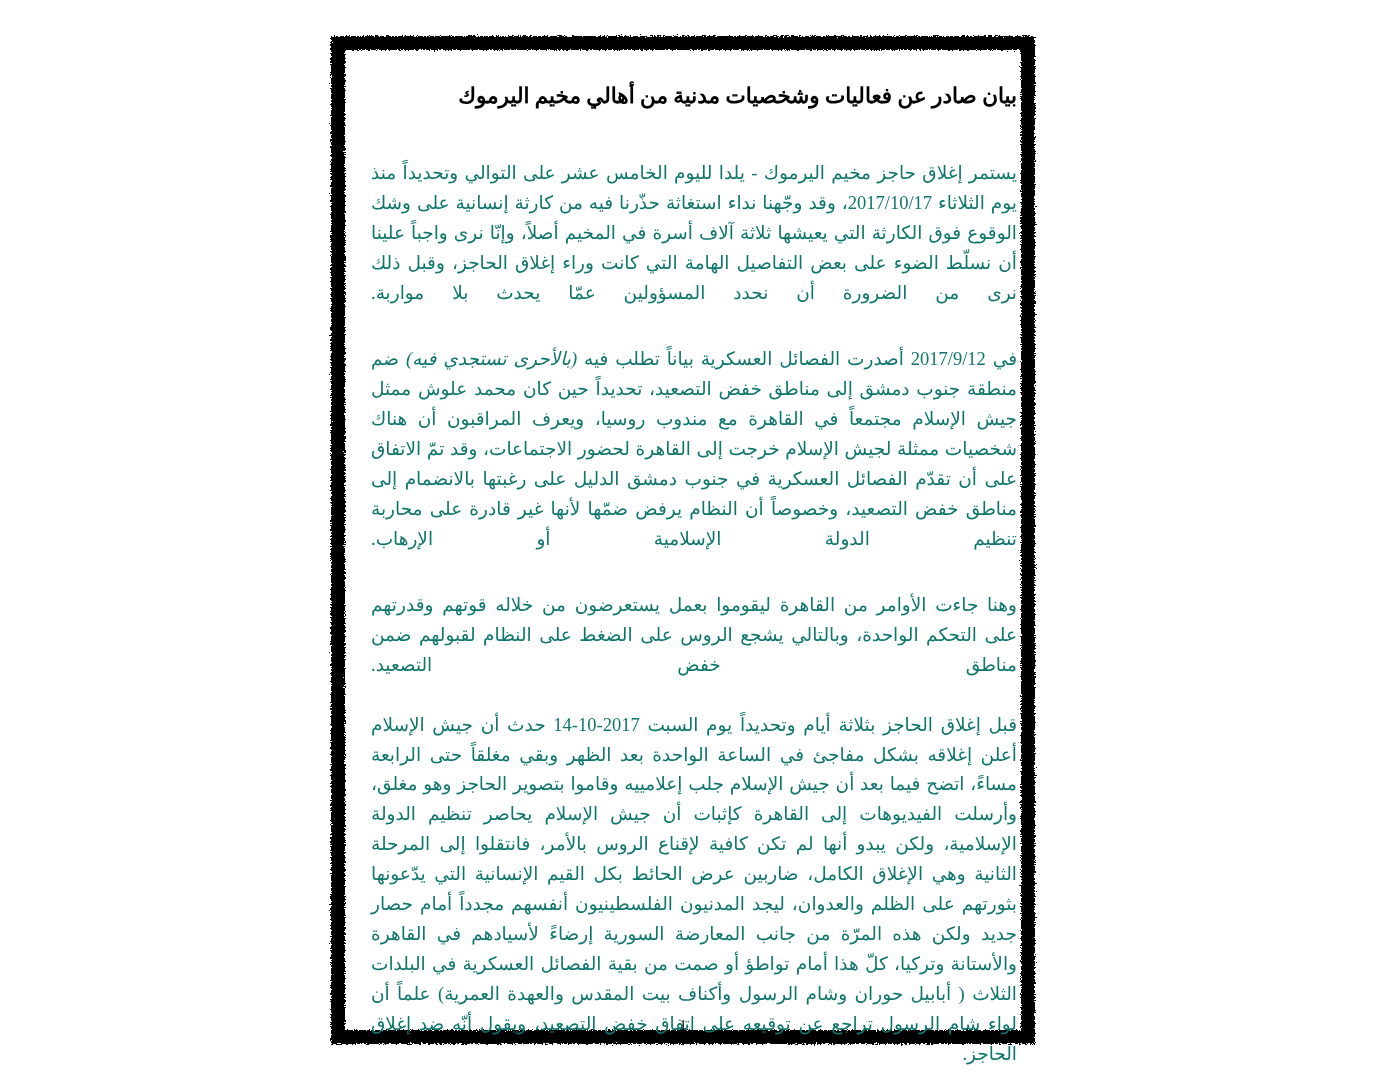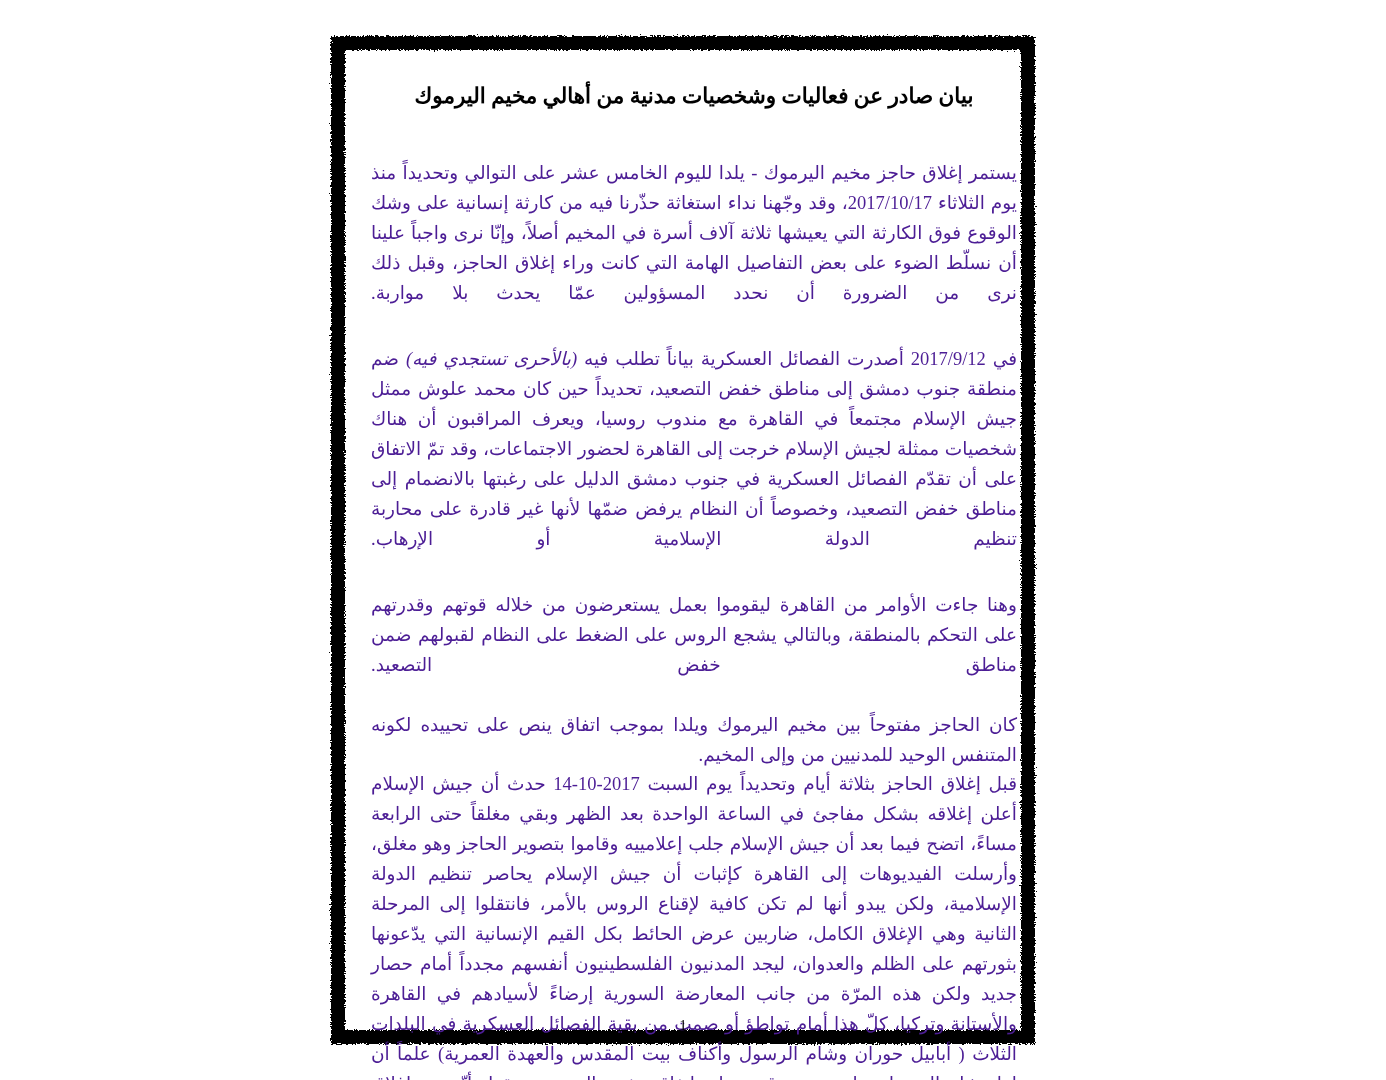--- a/index.html
+++ b/index.html
@@ -44,33 +44,33 @@
     bottom: 18px;
     direction: rtl;
     text-align: justify;
   }
 
   #doc-title {
     font-family: "Liberation Serif", "DejaVu Serif", serif;
     font-weight: bold;
     font-size: 21.5px;
     line-height: 1.35;
-    text-align: center;
+    text-align: right;
     margin: 30px 0 0 0;
     letter-spacing: 0;
     color: #000;
   }
 
   .body-par {
     font-size: 18.5px;
     line-height: 1.62;
     margin: 0;
     text-align: justify;
     text-align-last: center;
-    color: #4c1d95;
+    color: #0f766e;
     word-spacing: 1px;
   }
 
   
   .gap-lg { height: 36px; }
   .gap-md { height: 30px; }
   .gap-top { height: 48px; }
 
   .par-last-right { text-align-last: right; }
   .par-last-just  { text-align-last: justify; }
@@ -122,25 +122,24 @@
     <div class="gap-top"></div>
 
     <p class="body-par par-last-just">يستمر إغلاق حاجز مخيم اليرموك - يلدا لليوم الخامس عشر على التوالي وتحديداً منذ يوم الثلاثاء 2017/10/17، وقد وجّهنا نداء استغاثة حذّرنا فيه من كارثة إنسانية على وشك الوقوع فوق الكارثة التي يعيشها ثلاثة آلاف أسرة في المخيم أصلاً، وإنّا نرى واجباً علينا أن نسلّط الضوء على بعض التفاصيل الهامة التي كانت وراء إغلاق الحاجز، وقبل ذلك نرى من الضرورة أن نحدد المسؤولين عمّا يحدث بلا مواربة.</p>
 
     <div class="gap-lg"></div>
 
     <p class="body-par par-last-just"><span>في 2017/9/12 أصدرت الفصائل العسكرية بياناً تطلب فيه </span><span class="italic-note">(بالأحرى تستجدي فيه)</span><span> ضم منطقة جنوب دمشق إلى مناطق خفض التصعيد، تحديداً حين كان محمد علوش ممثل جيش الإسلام مجتمعاً في القاهرة مع مندوب روسيا، ويعرف المراقبون أن هناك شخصيات ممثلة لجيش الإسلام خرجت إلى القاهرة لحضور الاجتماعات، وقد تمّ الاتفاق على أن تقدّم الفصائل العسكرية في جنوب دمشق الدليل على رغبتها بالانضمام إلى مناطق خفض التصعيد، وخصوصاً أن النظام يرفض ضمّها لأنها غير قادرة على محاربة تنظيم الدولة الإسلامية أو الإرهاب.</span></p>
 
     <div class="gap-lg"></div>
 
-    <p class="body-par par-last-just">وهنا جاءت الأوامر من القاهرة ليقوموا بعمل يستعرضون من خلاله قوتهم وقدرتهم على التحكم بالمنطقة، وبالتالي يشجع الروس على الضغط على النظام لقبولهم ضمن مناطق خفض التصعيد.</p>
+    <p class="body-par par-last-just">وهنا جاءت الأوامر من القاهرة ليقوموا بعمل يستعرضون من خلاله قوتهم وقدرتهم على التحكم الواحدة، وبالتالي يشجع الروس على الضغط على النظام لقبولهم ضمن مناطق خفض التصعيد.</p>
 
     <div class="gap-md"></div>
 
-    <p class="body-par par-last-right">كان الحاجز مفتوحاً بين مخيم اليرموك ويلدا بموجب اتفاق ينص على تحييده لكونه المتنفس الوحيد للمدنيين من وإلى المخيم.</p>
 
     <p class="body-par par-last-just">قبل إغلاق الحاجز بثلاثة أيام وتحديداً يوم السبت 2017-10-14 حدث أن جيش الإسلام أعلن إغلاقه بشكل مفاجئ في الساعة الواحدة بعد الظهر وبقي مغلقاً حتى الرابعة مساءً، اتضح فيما بعد أن جيش الإسلام جلب إعلامييه وقاموا بتصوير الحاجز وهو مغلق، وأرسلت الفيديوهات إلى القاهرة كإثبات أن جيش الإسلام يحاصر تنظيم الدولة الإسلامية، ولكن يبدو أنها لم تكن كافية لإقناع الروس بالأمر، فانتقلوا إلى المرحلة الثانية وهي الإغلاق الكامل، ضاربين عرض الحائط بكل القيم الإنسانية التي يدّعونها بثورتهم على الظلم والعدوان، ليجد المدنيون الفلسطينيون أنفسهم مجدداً أمام حصار جديد ولكن هذه المرّة من جانب المعارضة السورية إرضاءً لأسيادهم في القاهرة والأستانة وتركيا، كلّ هذا أمام تواطؤ أو صمت من بقية الفصائل العسكرية في البلدات الثلاث ( أبابيل حوران وشام الرسول وأكناف بيت المقدس والعهدة العمرية) علماً أن لواء شام الرسول تراجع عن توقيعه على اتفاق خفض التصعيد، ويقول أنّه ضد إغلاق الحاجز.</p>
 
   </div>
 
   <div id="page-number">1</div>
 
 </div>
 
 </body></html>

